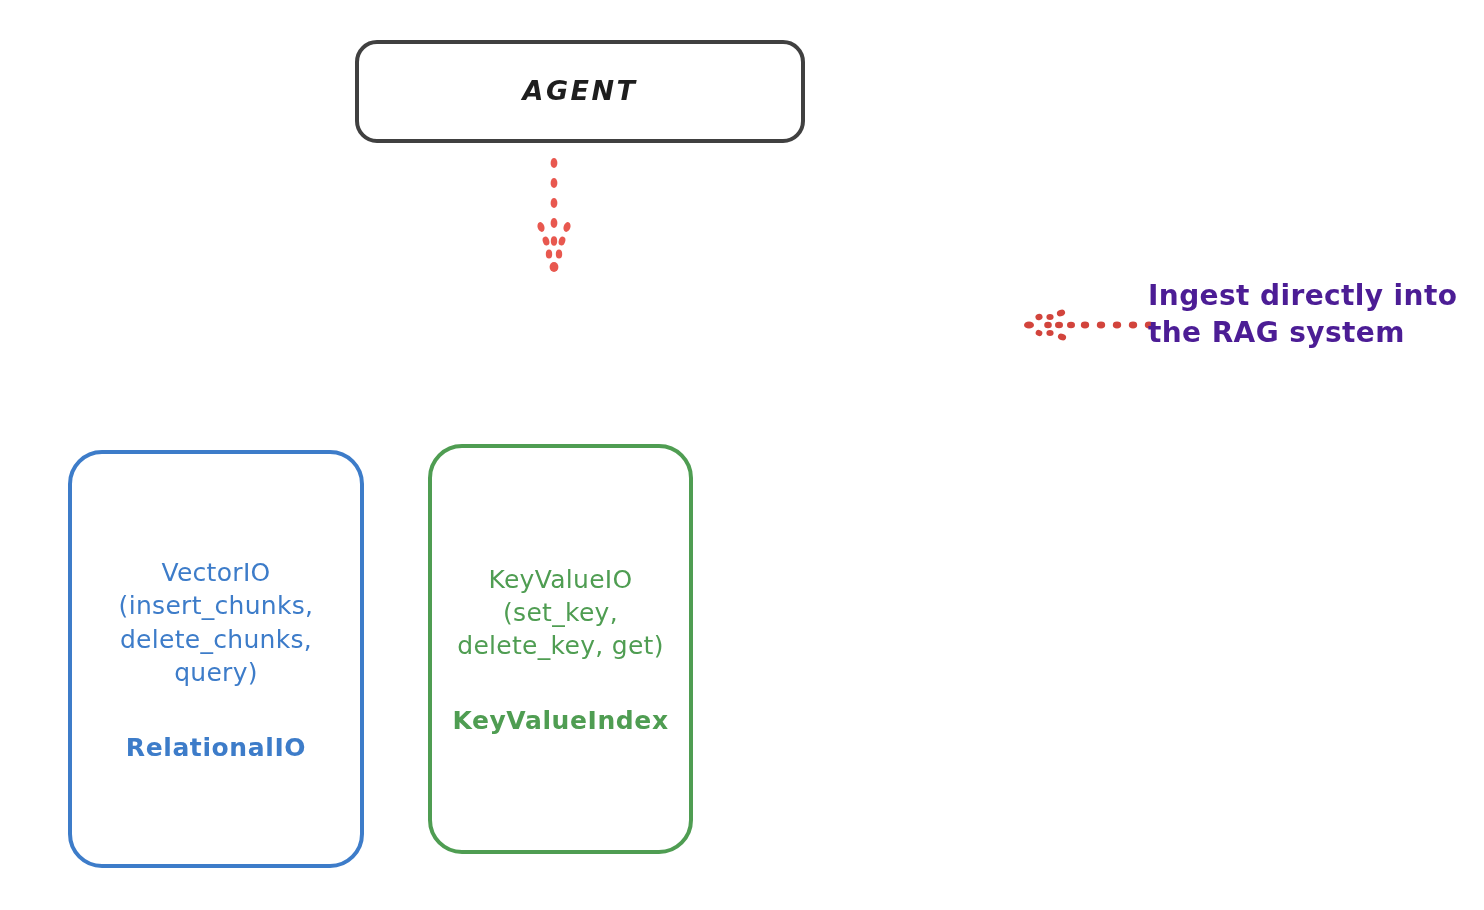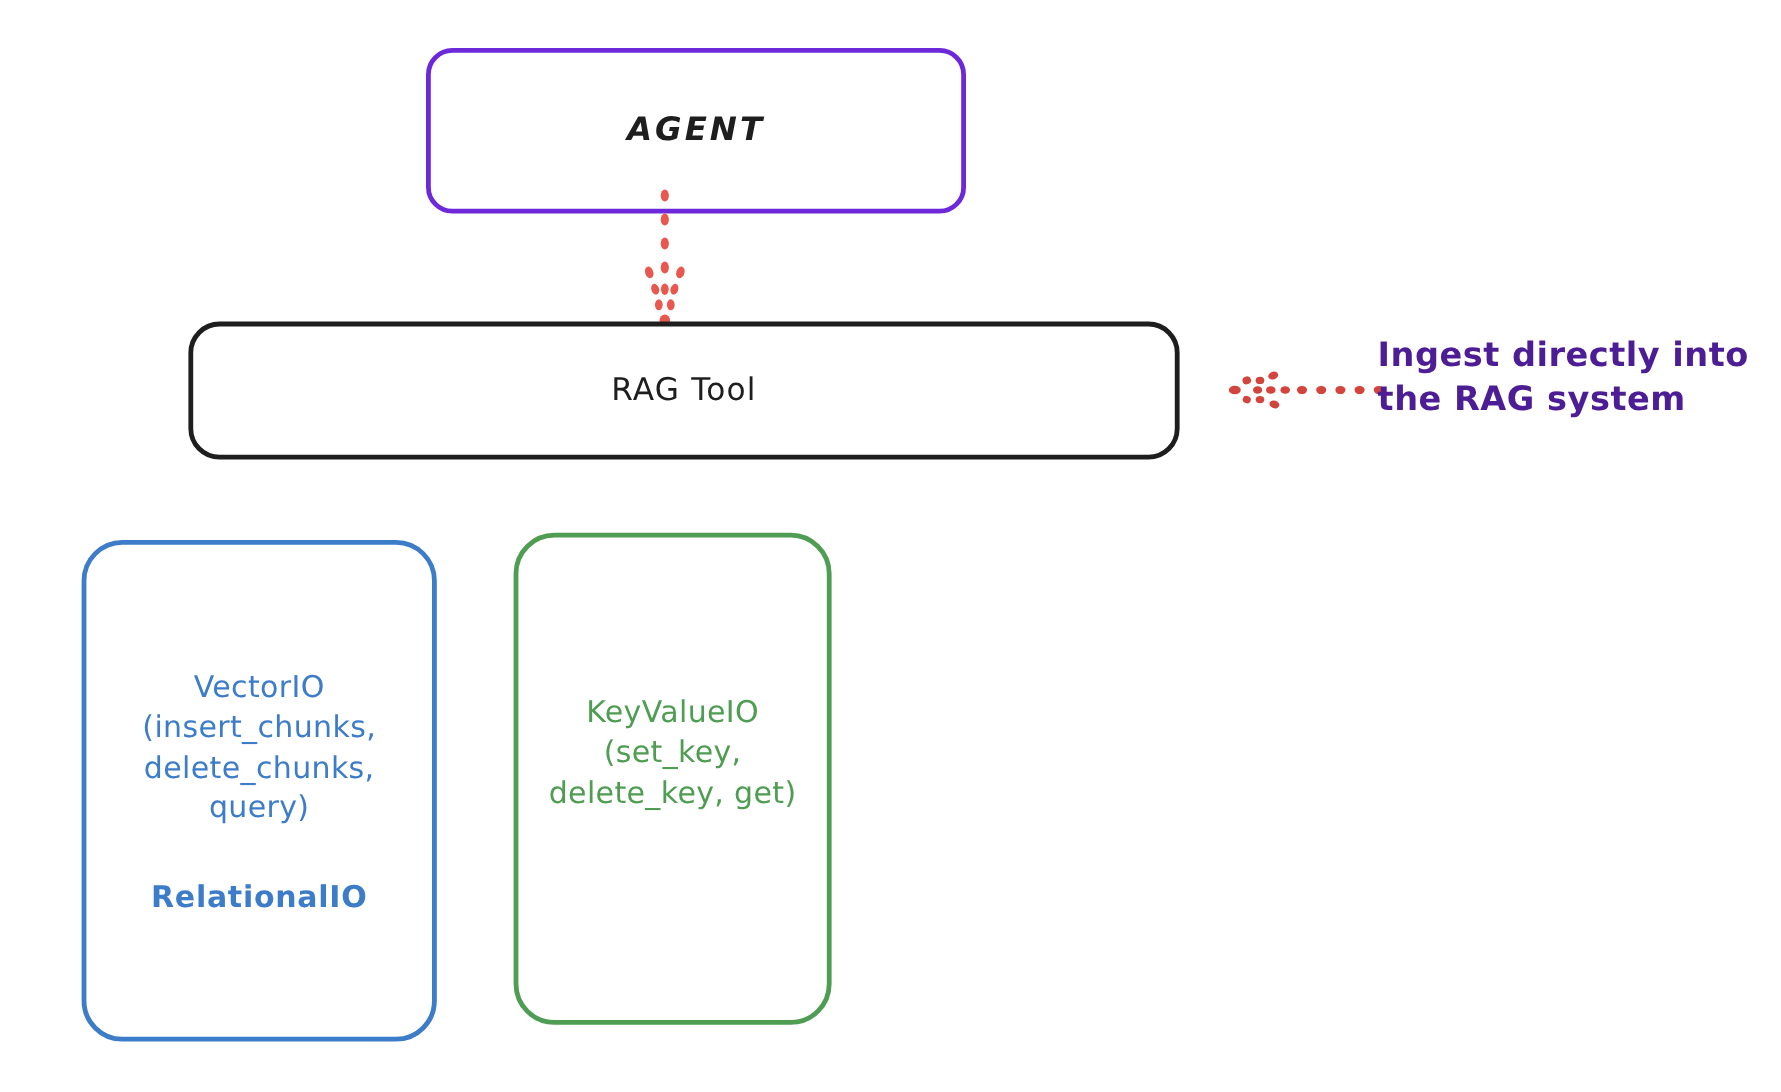--- a/index.html
+++ b/index.html
@@ -28,22 +28,22 @@
   }
   .node-label {
     white-space: pre-line;
     line-height: 1.28;
     letter-spacing: 0.5px;
   }
 
   
   #agent-node {
     left: 355px; top: 40px;
-    width: 450px; height: 138px;
-    border: 4px solid #6d28d9;
+    width: 450px; height: 103px;
+    border: 4px solid #404040;
     border-radius: 22px;
   }
   #agent-node .node-label {
     font-size: 27px;
     font-style: italic;
     font-weight: 700;
     color: #1e1e1e;
     letter-spacing: 2.5px;
   }
 
@@ -153,23 +153,20 @@
       <ellipse cx="62" cy="72" rx="3.4" ry="5" transform="rotate(18 62 72)"></ellipse>
       <ellipse cx="41" cy="86" rx="3.2" ry="4.6" transform="rotate(-18 41 86)"></ellipse>
       <ellipse cx="57" cy="86" rx="3.2" ry="4.6" transform="rotate(18 57 86)"></ellipse>
       <ellipse cx="49" cy="86" rx="3.2" ry="4.8"></ellipse>
       <ellipse cx="44" cy="99" rx="3.2" ry="4.6"></ellipse>
       <ellipse cx="54" cy="99" rx="3.2" ry="4.6"></ellipse>
       <ellipse cx="49" cy="112" rx="4.4" ry="5"></ellipse>
     </g>
   </svg>
 
-  <div class="node" id="ragtool-node">
-    <div class="node-label">RAG Tool</div>
-  </div>
 
   <svg class="connector" id="ingest-arrow" viewBox="0 0 140 56">
     <g fill="#d2443c">
       <ellipse cx="134" cy="29" rx="4.2" ry="3.4"></ellipse>
       <ellipse cx="118" cy="29" rx="4.2" ry="3.4"></ellipse>
       <ellipse cx="102" cy="29" rx="4.2" ry="3.4"></ellipse>
       <ellipse cx="86" cy="29" rx="4.2" ry="3.4"></ellipse>
       <ellipse cx="70" cy="29" rx="4.2" ry="3.4"></ellipse>
       <ellipse cx="56" cy="29" rx="4.0" ry="3.2"></ellipse>
 
@@ -198,17 +195,18 @@
       <div class="store-index">RelationalIO</div>
     </div>
   </div>
 
   <div class="node store-card" id="keyvalue-node">
     <div class="store-inner">
       <div class="store-text">KeyValueIO
 (set_key,
 delete_key, get)</div>
       <div class="gap"></div>
+      <div class="store-index">KeyValueIndex</div>
     </div>
   </div>
 
 
 </div>
 
 </body></html>

